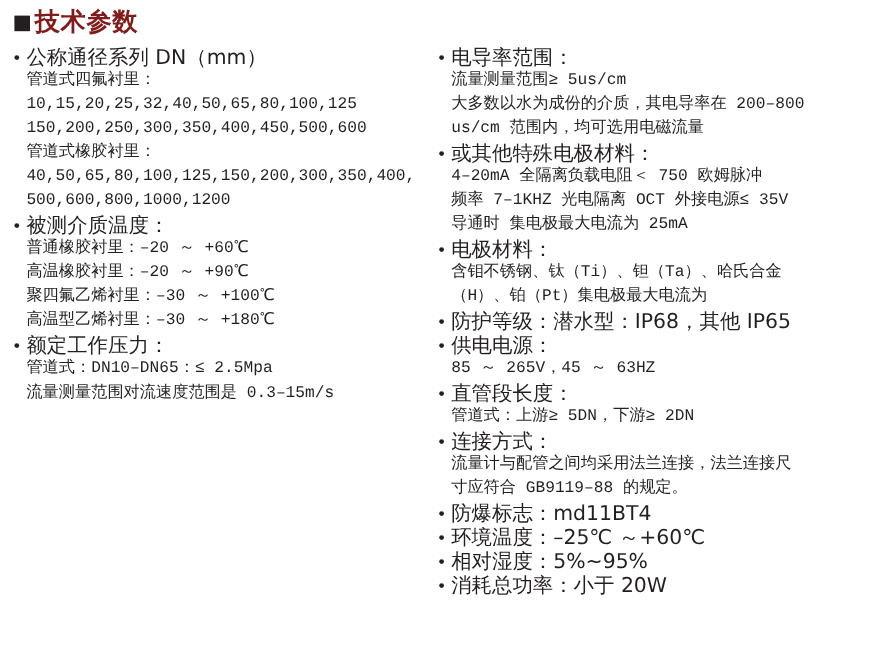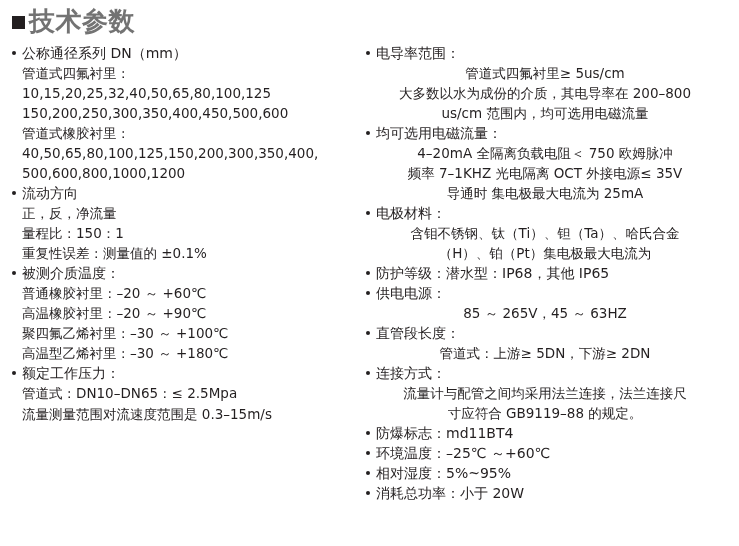--- a/index.html
+++ b/index.html
@@ -29,65 +29,65 @@
   }
   .title-square {
     width: 13px;
     height: 13px;
     background: #231f20;
     flex: 0 0 auto;
     position: relative;
     top: 1px;
   }
   .title-text {
-    font-size: 26px;
+    font-size: 21px;
     font-weight: bold;
     letter-spacing: 0.5px;
     line-height: 1;
-    color: #737373;
+    color: #7f1d1d;
   }
   .cols {
     display: flex;
     gap: 24px;
     align-items: flex-start;
   }
   .col {
     width: 330px;
     flex: 0 0 auto;
   }
   .col.right {
     width: 350px;
-    text-align: center;
   }
   .item {
     margin-bottom: 1px;
   }
   .bullet-line {
     display: flex;
     align-items: flex-start;
     line-height: 19px;
   }
   .dot {
     flex: 0 0 auto;
     width: 4px;
     height: 4px;
     border-radius: 50%;
     background: #231f20;
     margin: 7px 6px 0 2px;
   }
   .label {
-    font-size: 14px;
+    font-size: 17px;
     line-height: 19px;
     white-space: nowrap;
   }
   .body-line {
     font-size: 13.5px;
     line-height: 20px;
     margin-left: 12px;
     white-space: nowrap;
+    font-family: Liberation Mono, monospace;
   }
 </style>
 </head>
 <body>
 
 <div class="page">
 
   <div class="title-row">
     <span class="title-square"></span>
     <span class="title-text">技术参数</span>
@@ -103,29 +103,20 @@
           <span class="label">公称通径系列 DN（mm）</span>
         </div>
         <div class="body-line">管道式四氟衬里：</div>
         <div class="body-line">10,15,20,25,32,40,50,65,80,100,125</div>
         <div class="body-line">150,200,250,300,350,400,450,500,600</div>
         <div class="body-line">管道式橡胶衬里：</div>
         <div class="body-line">40,50,65,80,100,125,150,200,300,350,400,</div>
         <div class="body-line">500,600,800,1000,1200</div>
       </div>
 
-      <div class="item">
-        <div class="bullet-line">
-          <span class="dot"></span>
-          <span class="label">流动方向</span>
-        </div>
-        <div class="body-line">正，反，净流量</div>
-        <div class="body-line">量程比：150：1</div>
-        <div class="body-line">重复性误差：测量值的 ±0.1%</div>
-      </div>
 
 
       <div class="item">
         <div class="bullet-line">
           <span class="dot"></span>
           <span class="label">被测介质温度：</span>
         </div>
         <div class="body-line">普通橡胶衬里：–20 ～ +60℃</div>
         <div class="body-line">高温橡胶衬里：–20 ～ +90℃</div>
         <div class="body-line">聚四氟乙烯衬里：–30 ～ +100℃</div>
@@ -146,29 +137,29 @@
 
     </div>
 
     <div class="col right">
 
       <div class="item">
         <div class="bullet-line">
           <span class="dot"></span>
           <span class="label">电导率范围：</span>
         </div>
-        <div class="body-line">管道式四氟衬里≥ 5us/cm</div>
+        <div class="body-line">流量测量范围≥ 5us/cm</div>
         <div class="body-line">大多数以水为成份的介质，其电导率在 200–800</div>
         <div class="body-line">us/cm 范围内，均可选用电磁流量</div>
       </div>
 
       <div class="item">
         <div class="bullet-line">
           <span class="dot"></span>
-          <span class="label">均可选用电磁流量：</span>
+          <span class="label">或其他特殊电极材料：</span>
         </div>
         <div class="body-line">4–20mA 全隔离负载电阻＜ 750 欧姆脉冲</div>
         <div class="body-line">频率 7–1KHZ 光电隔离 OCT 外接电源≤ 35V</div>
         <div class="body-line">导通时  集电极最大电流为 25mA</div>
       </div>
 
       <div class="item">
         <div class="bullet-line">
           <span class="dot"></span>
           <span class="label">电极材料：</span>

